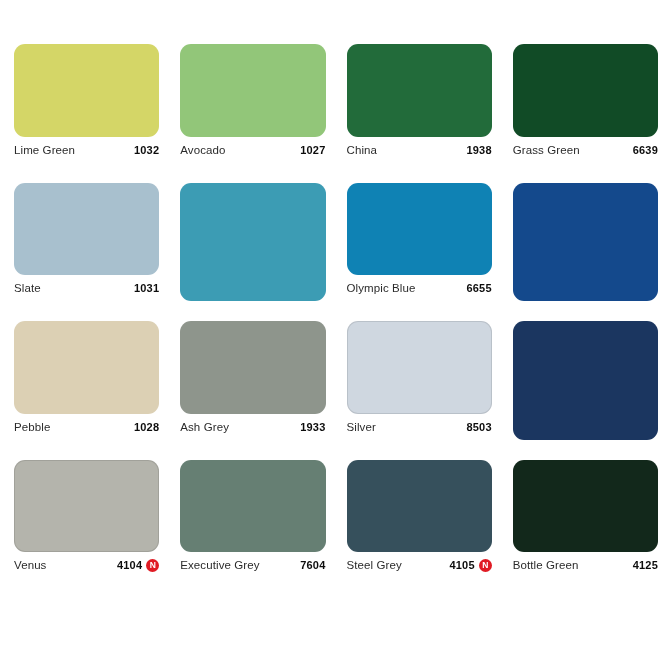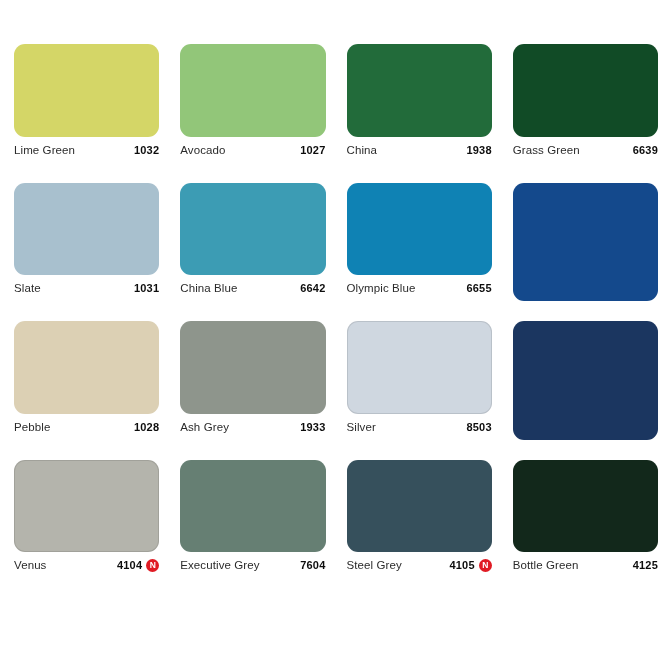--- a/index.html
+++ b/index.html
@@ -131,26 +131,20 @@
       <div class="swatch-chip" style="background: rgb(168, 192, 206);"></div>
       <div class="swatch-caption">
         <span class="swatch-name">Slate</span>
         <span class="swatch-code-group">
           <span class="swatch-code">1031</span>
         </span>
       </div>
     </div>
     <div class="swatch-cell">
       <div class="swatch-chip" style="background: rgb(60, 156, 180);"></div>
-      <div class="swatch-caption">
-        <span class="swatch-name">China Blue</span>
-        <span class="swatch-code-group">
-          <span class="swatch-code">6642</span>
-        </span>
-      </div>
     </div>
     <div class="swatch-cell">
       <div class="swatch-chip" style="background: rgb(15, 130, 180);"></div>
       <div class="swatch-caption">
         <span class="swatch-name">Olympic Blue</span>
         <span class="swatch-code-group">
           <span class="swatch-code">6655</span>
         </span>
       </div>
     </div>

